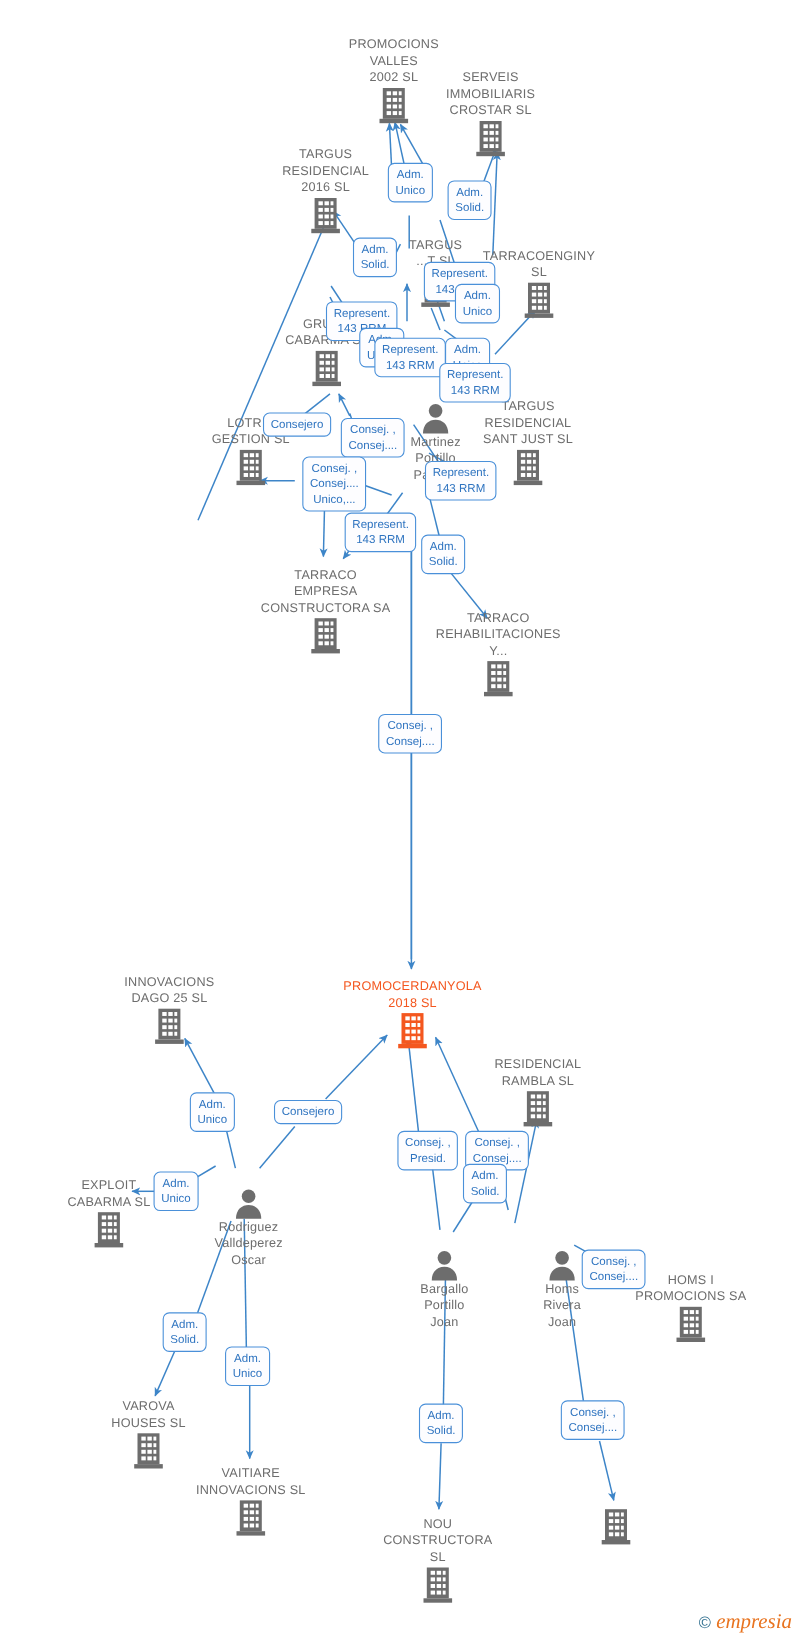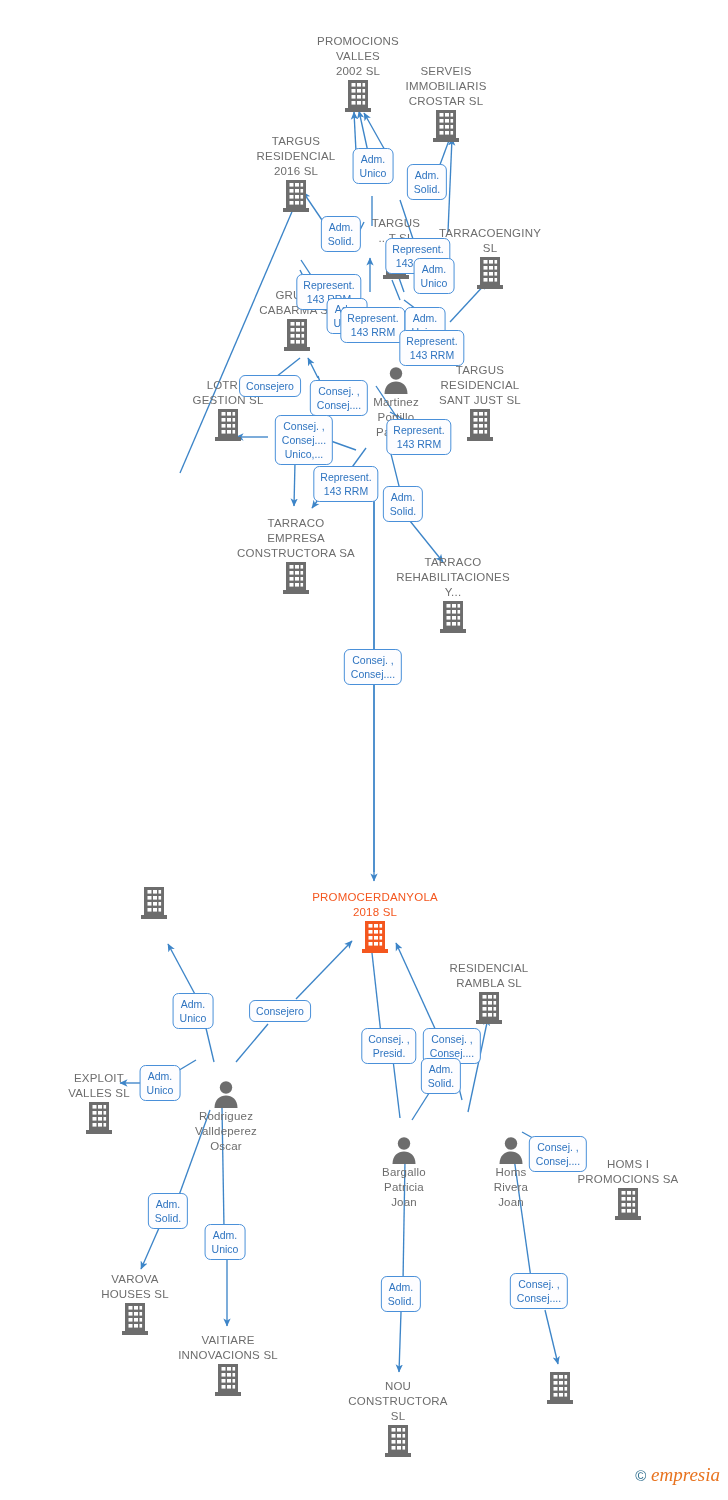--- a/index.html
+++ b/index.html
@@ -435,20 +435,22 @@
               <rect x="13" y="16" width="4" height="3.6"></rect>
               <rect x="18.5" y="16" width="2.6" height="3.6"></rect>
               <rect x="7.5" y="22" width="4" height="3.6"></rect>
               <rect x="13" y="22" width="4" height="3.6"></rect>
               <rect x="18.5" y="22" width="2.6" height="3.6"></rect>
             </g>
           </svg>
         </div>
       </div>
       <div class="node" style="left: 154px; top: 886px;">
+        <div class="node-label" style="color: rgb(109, 109, 109);">INNOVACIONS
+DAGO 25 SL</div>
         <div>
           <svg class="glyph" width="28" height="34" viewBox="0 0 28 34" aria-hidden="true">
             <rect x="4" y="1" width="20" height="28" fill="#6d6d6d"></rect>
             <rect x="1" y="29" width="26" height="4" fill="#6d6d6d"></rect>
             <g fill="#ffffff">
               <rect x="7.5" y="4" width="4" height="3.6"></rect>
               <rect x="13" y="4" width="4" height="3.6"></rect>
               <rect x="18.5" y="4" width="2.6" height="3.6"></rect>
               <rect x="7.5" y="10" width="4" height="3.6"></rect>
               <rect x="13" y="10" width="4" height="3.6"></rect>
@@ -482,21 +484,21 @@
               <rect x="18.5" y="16" width="2.6" height="3.6"></rect>
               <rect x="7.5" y="22" width="4" height="3.6"></rect>
               <rect x="13" y="22" width="4" height="3.6"></rect>
               <rect x="18.5" y="22" width="2.6" height="3.6"></rect>
             </g>
           </svg>
         </div>
       </div>
       <div class="node" style="left: 99px; top: 1071px;">
         <div class="node-label" style="color: rgb(109, 109, 109);">EXPLOIT
-VALLES  SL</div>
+CABARMA  SL</div>
         <div>
           <svg class="glyph" width="28" height="34" viewBox="0 0 28 34" aria-hidden="true">
             <rect x="4" y="1" width="20" height="28" fill="#6d6d6d"></rect>
             <rect x="1" y="29" width="26" height="4" fill="#6d6d6d"></rect>
             <g fill="#ffffff">
               <rect x="7.5" y="4" width="4" height="3.6"></rect>
               <rect x="13" y="4" width="4" height="3.6"></rect>
               <rect x="18.5" y="4" width="2.6" height="3.6"></rect>
               <rect x="7.5" y="10" width="4" height="3.6"></rect>
               <rect x="13" y="10" width="4" height="3.6"></rect>
@@ -523,21 +525,21 @@
 Oscar</div>
       </div>
       <div class="node" style="left: 404px; top: 1135px;">
         <div>
           <svg class="glyph" width="30" height="30" viewBox="0 0 30 30" aria-hidden="true">
             <circle cx="15" cy="8.5" r="6.2" fill="#6d6d6d"></circle>
             <path d="M3.5 29 C3.5 20.5 9 16.5 15 16.5 C21 16.5 26.5 20.5 26.5 29 Z" fill="#6d6d6d"></path>
           </svg>
         </div>
         <div class="node-label" style="color: rgb(109, 109, 109);">Bargallo
-Patricia
+Portillo
 Joan</div>
       </div>
       <div class="node" style="left: 511px; top: 1135px;">
         <div>
           <svg class="glyph" width="30" height="30" viewBox="0 0 30 30" aria-hidden="true">
             <circle cx="15" cy="8.5" r="6.2" fill="#6d6d6d"></circle>
             <path d="M3.5 29 C3.5 20.5 9 16.5 15 16.5 C21 16.5 26.5 20.5 26.5 29 Z" fill="#6d6d6d"></path>
           </svg>
         </div>
         <div class="node-label" style="color: rgb(109, 109, 109);">Homs

